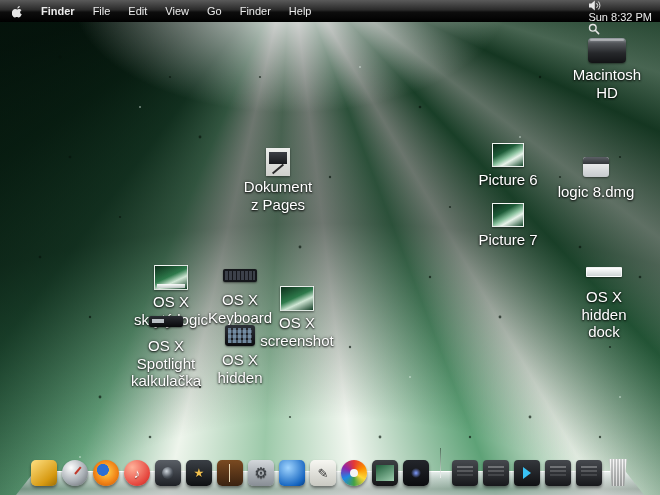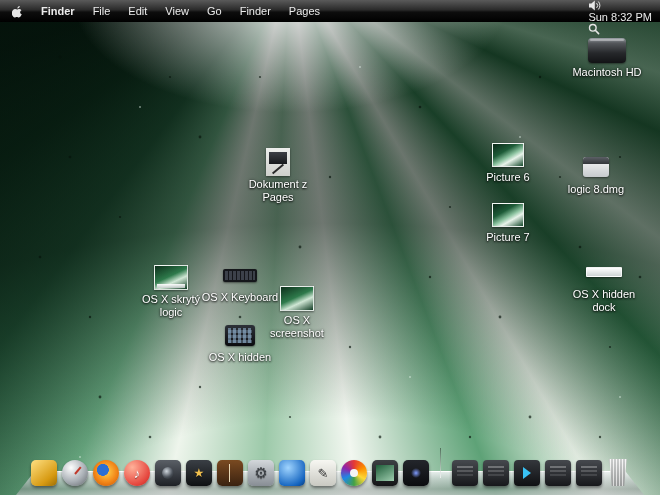--- a/index.html
+++ b/index.html
@@ -27,21 +27,21 @@
       conic-gradient(from 95deg at 44% -12%,
         #2c6b42 0deg, #9ccfab 12deg, #2a6740 20deg, #cfe7d4 32deg,
         #347a4e 42deg, #e9f3e8 55deg, #5ea277 64deg, #f2f7f0 78deg,
         #9cc9a9 88deg, #eef5ec 98deg, #69a981 108deg, #24573a 122deg,
         #0e2e1c 140deg, #071a10 158deg, #05130b 180deg, #04100a 360deg);}
   .speckles{position:absolute;inset:0;}
 
   
   .dicon{position:absolute;width:80px;display:flex;flex-direction:column;align-items:center;gap:3px;z-index:10;}
   .ibox{height:26px;display:flex;align-items:center;justify-content:center;}
-  .dlabel{font-size:11px;line-height:1.18;color:#fff;text-align:center;max-width:78px;
+  .dlabel{font-size:15px;line-height:1.18;color:#fff;text-align:center;max-width:78px;
     text-shadow:0 1px 2px rgba(0,0,0,0.9),0 0 3px rgba(0,0,0,0.6);}
   .ib{position:relative;box-shadow:0 1px 2px rgba(0,0,0,0.45);}
 
   .ib-hd{width:38px;height:25px;border-radius:4px;
     background:linear-gradient(#9aa0a6 0%,#55585c 20%,#26282b 60%,#121315 100%);}
   .ib-hd::before{content:"";position:absolute;left:2px;right:2px;top:1px;height:2px;border-radius:2px;background:rgba(255,255,255,0.35);}
 
   .ib-dmgdark{width:28px;height:22px;border-radius:3px;
     background:linear-gradient(135deg,#1b1e24,#30343d 55%,#0c0d10);}
   .ib-dmgdark::after{content:"";position:absolute;left:8px;top:6px;width:12px;height:9px;
@@ -150,21 +150,21 @@
               <path d="M11.4 1.1c-.1 1-.5 1.9-1.2 2.6-.7.7-1.6 1.1-2.4 1-.1-.9.4-1.9 1-2.5.7-.7 1.8-1.2 2.6-1.1zM14.2 13c-.4 1-.6 1.4-1.2 2.2-.8 1.2-1.8 2.6-3.1 2.6-1.1 0-1.5-.8-3-.8s-1.9.8-3 .8C2.6 17.8 1.6 16.5.8 15.3-.9 12.3-.4 8.9 1.2 7.1c1-1.1 2.2-1.7 3.4-1.7 1.2 0 2 .8 3 .8 1 0 1.6-.8 3-.8 1.1 0 2.3.6 3.1 1.7-2.7 1.5-2.3 5.3.5 5.9z" fill="#e6e6e6"></path>
             </svg>
         </span>
       </span>
       <span class="menu-item app-name">Finder</span>
       <span class="menu-item">File</span>
       <span class="menu-item">Edit</span>
       <span class="menu-item">View</span>
       <span class="menu-item">Go</span>
       <span class="menu-item">Finder</span>
-      <span class="menu-item">Pages</span>
+      <span class="menu-item">Help</span>
     </div>
     <div class="menu-right">
       <span class="sicon">
         <svg width="12" height="12" viewBox="0 0 12 12">
             <circle cx="6" cy="6" r="4.6" fill="none" stroke="#e6e6e6" stroke-width="1.1"></circle>
             <path d="M6 3.4V6l1.9 1.2" fill="none" stroke="#e6e6e6" stroke-width="1.1" stroke-linecap="round"></path>
           </svg>
       </span>
       <span class="sicon">
         <svg width="14" height="11" viewBox="0 0 14 11">
@@ -284,20 +284,26 @@
       <div class="dlabel">OS X Keyboard</div>
     </div>
 
     <div class="dicon" style="left:257px;top:268px">
       <div class="ibox">
           <div class="ib ib-shot"></div>
         </div>
       <div class="dlabel">OS X screenshot</div>
     </div>
 
+    <div class="dicon" style="left:126px;top:291px">
+      <div class="ibox">
+          <div class="ib ib-spotbar"></div>
+        </div>
+      <div class="dlabel">OS X Spotlight kalkulačka</div>
+    </div>
 
     <div class="dicon" style="left:200px;top:305px">
       <div class="ibox">
           <div class="ib ib-kbd2"></div>
         </div>
       <div class="dlabel">OS X hidden</div>
     </div>
   </div>
 
   <div class="dock">

